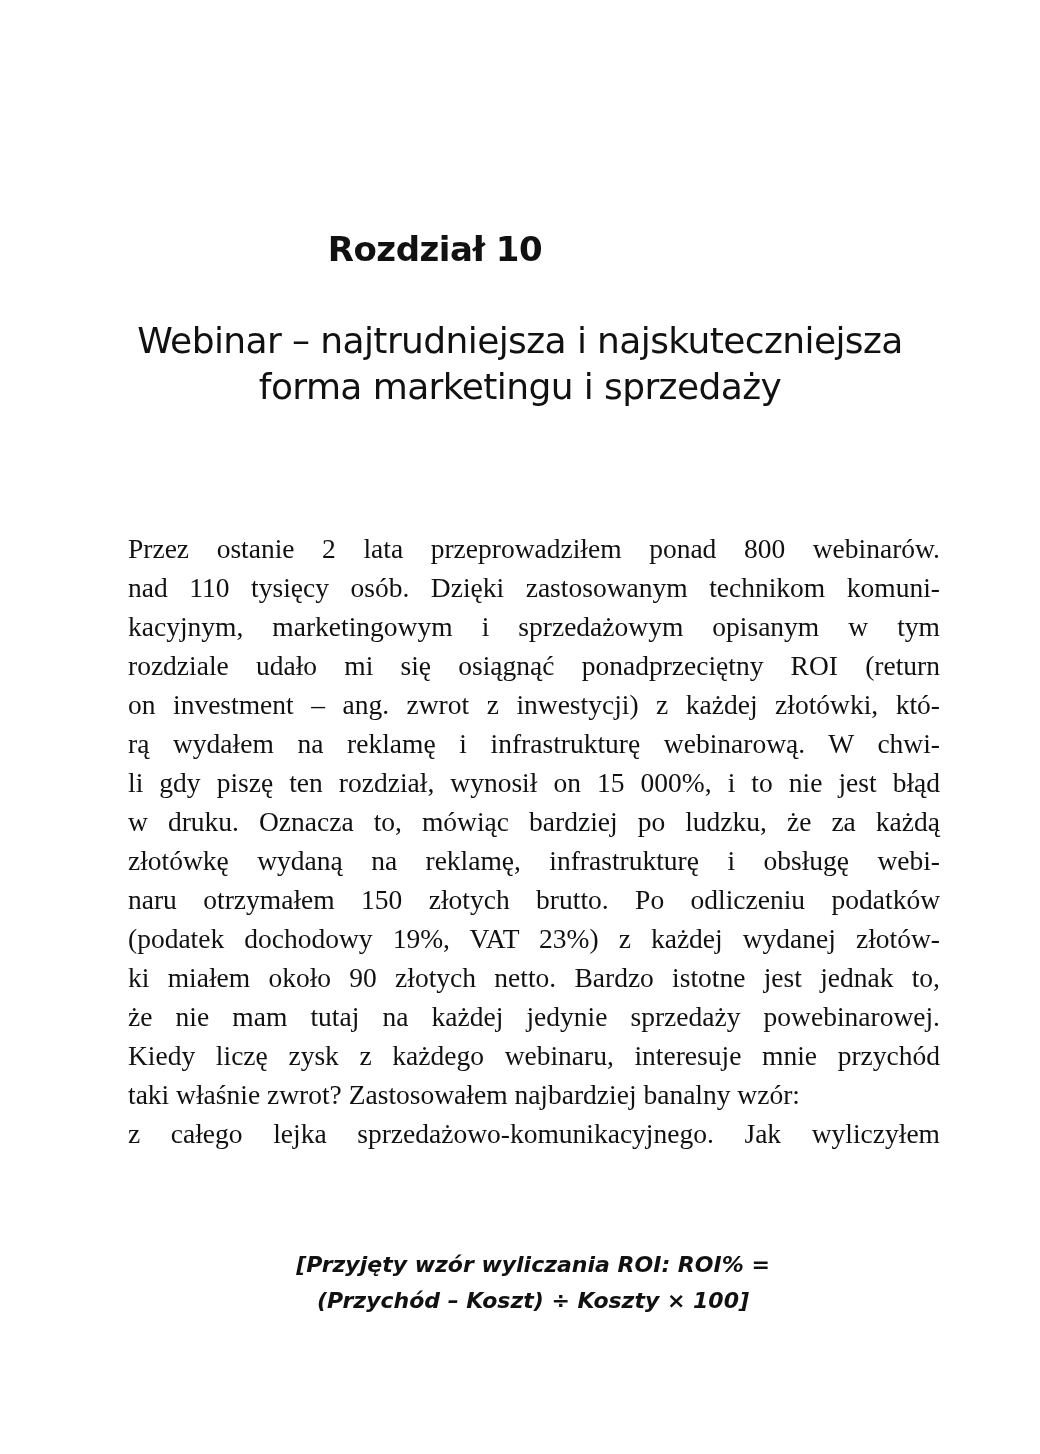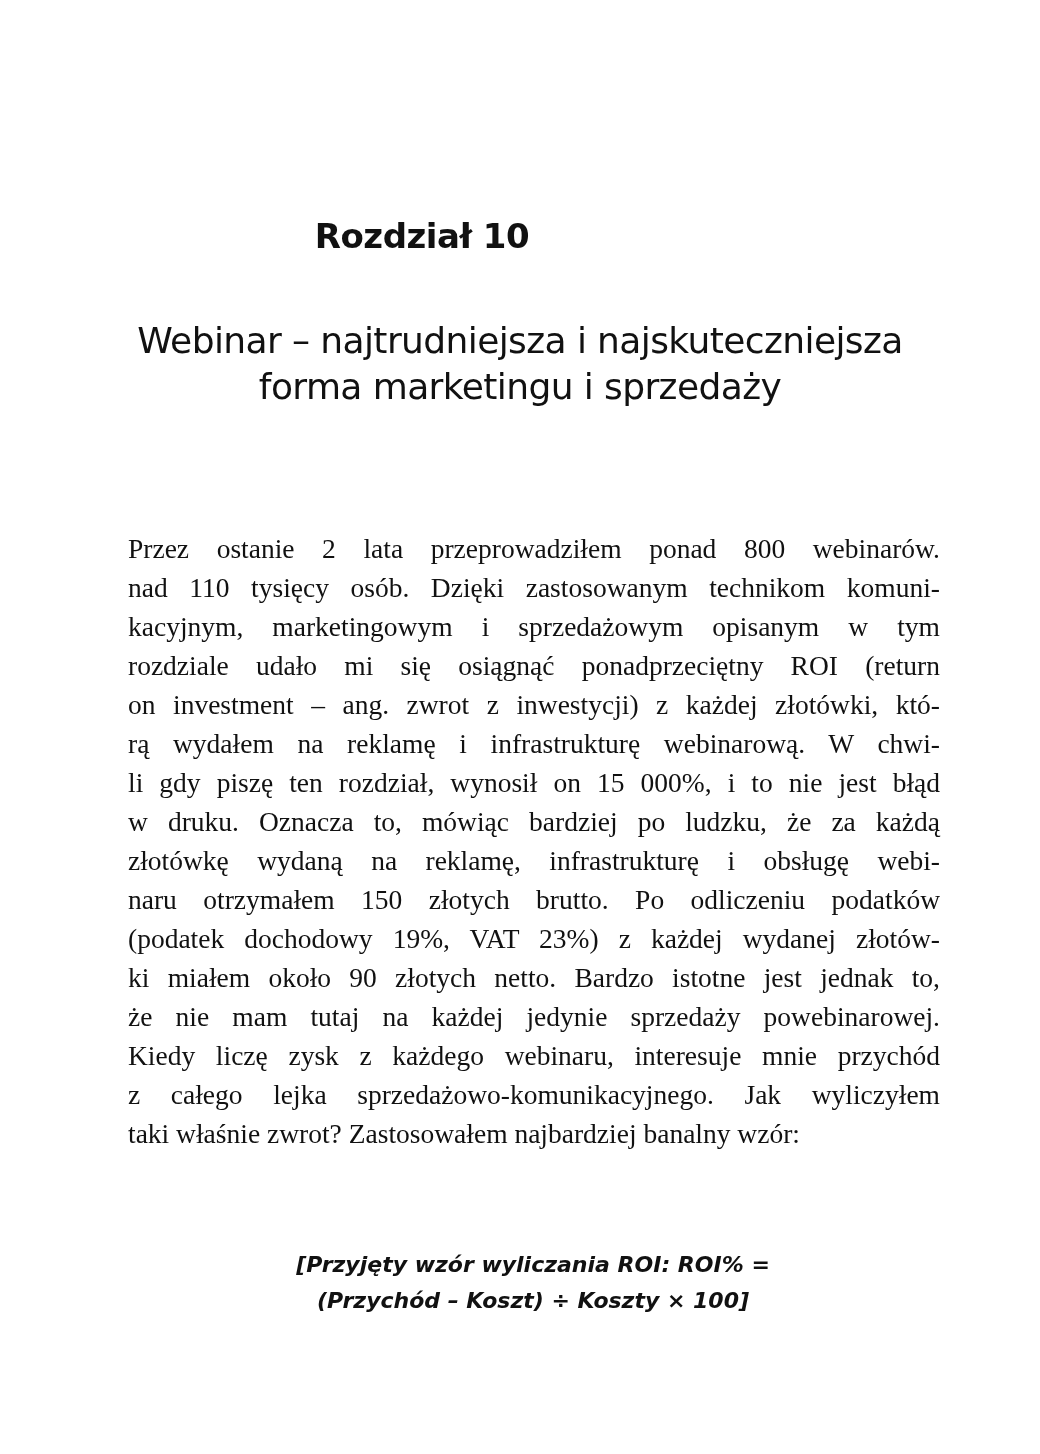--- a/index.html
+++ b/index.html
@@ -18,21 +18,21 @@
       position: absolute;
       left: 0;
       width: 844px;
       top: 212px;
       text-align: center;
       font-family: "DejaVu Sans", sans-serif;
       font-weight: bold;
       font-size: 34px;
       letter-spacing: -0.5px;
       line-height: 48px;
-      margin: 0;
+      margin: 13px;
     }
     .chapter-title {
       position: absolute;
       left: 0;
       width: 1040px;
       top: 318px;
       text-align: center;
       font-family: "DejaVu Sans", sans-serif;
       font-weight: normal;
       font-size: 36px;
@@ -97,20 +97,20 @@
   <span class="line">on investment – ang. zwrot z inwestycji) z każdej złotówki, któ-</span>
   <span class="line">rą wydałem na reklamę i infrastrukturę webinarową. W chwi-</span>
   <span class="line">li gdy piszę ten rozdział, wynosił on 15 000%, i to nie jest błąd</span>
   <span class="line">w druku. Oznacza to, mówiąc bardziej po ludzku, że za każdą</span>
   <span class="line">złotówkę wydaną na reklamę, infrastrukturę i obsługę webi-</span>
   <span class="line">naru otrzymałem 150 złotych brutto. Po odliczeniu podatków</span>
   <span class="line">(podatek dochodowy 19%, VAT 23%) z każdej wydanej złotów-</span>
   <span class="line">ki miałem około 90 złotych netto. Bardzo istotne jest jednak to,</span>
   <span class="line">że nie mam tutaj na każdej jedynie sprzedaży powebinarowej.</span>
   <span class="line">Kiedy liczę zysk z każdego webinaru, interesuje mnie przychód</span>
+  <span class="line last">taki właśnie zwrot? Zastosowałem najbardziej banalny wzór:</span>
   <span class="line">z całego lejka sprzedażowo-komunikacyjnego. Jak wyliczyłem</span>
-  <span class="line last">taki właśnie zwrot? Zastosowałem najbardziej banalny wzór:</span>
 </div>
 
 <div class="formula">
   <span>[Przyjęty wzór wyliczania ROI: ROI% =</span>
   <span>(Przychód – Koszt) ÷ Koszty × 100]</span>
 </div>
 
 </body></html>

